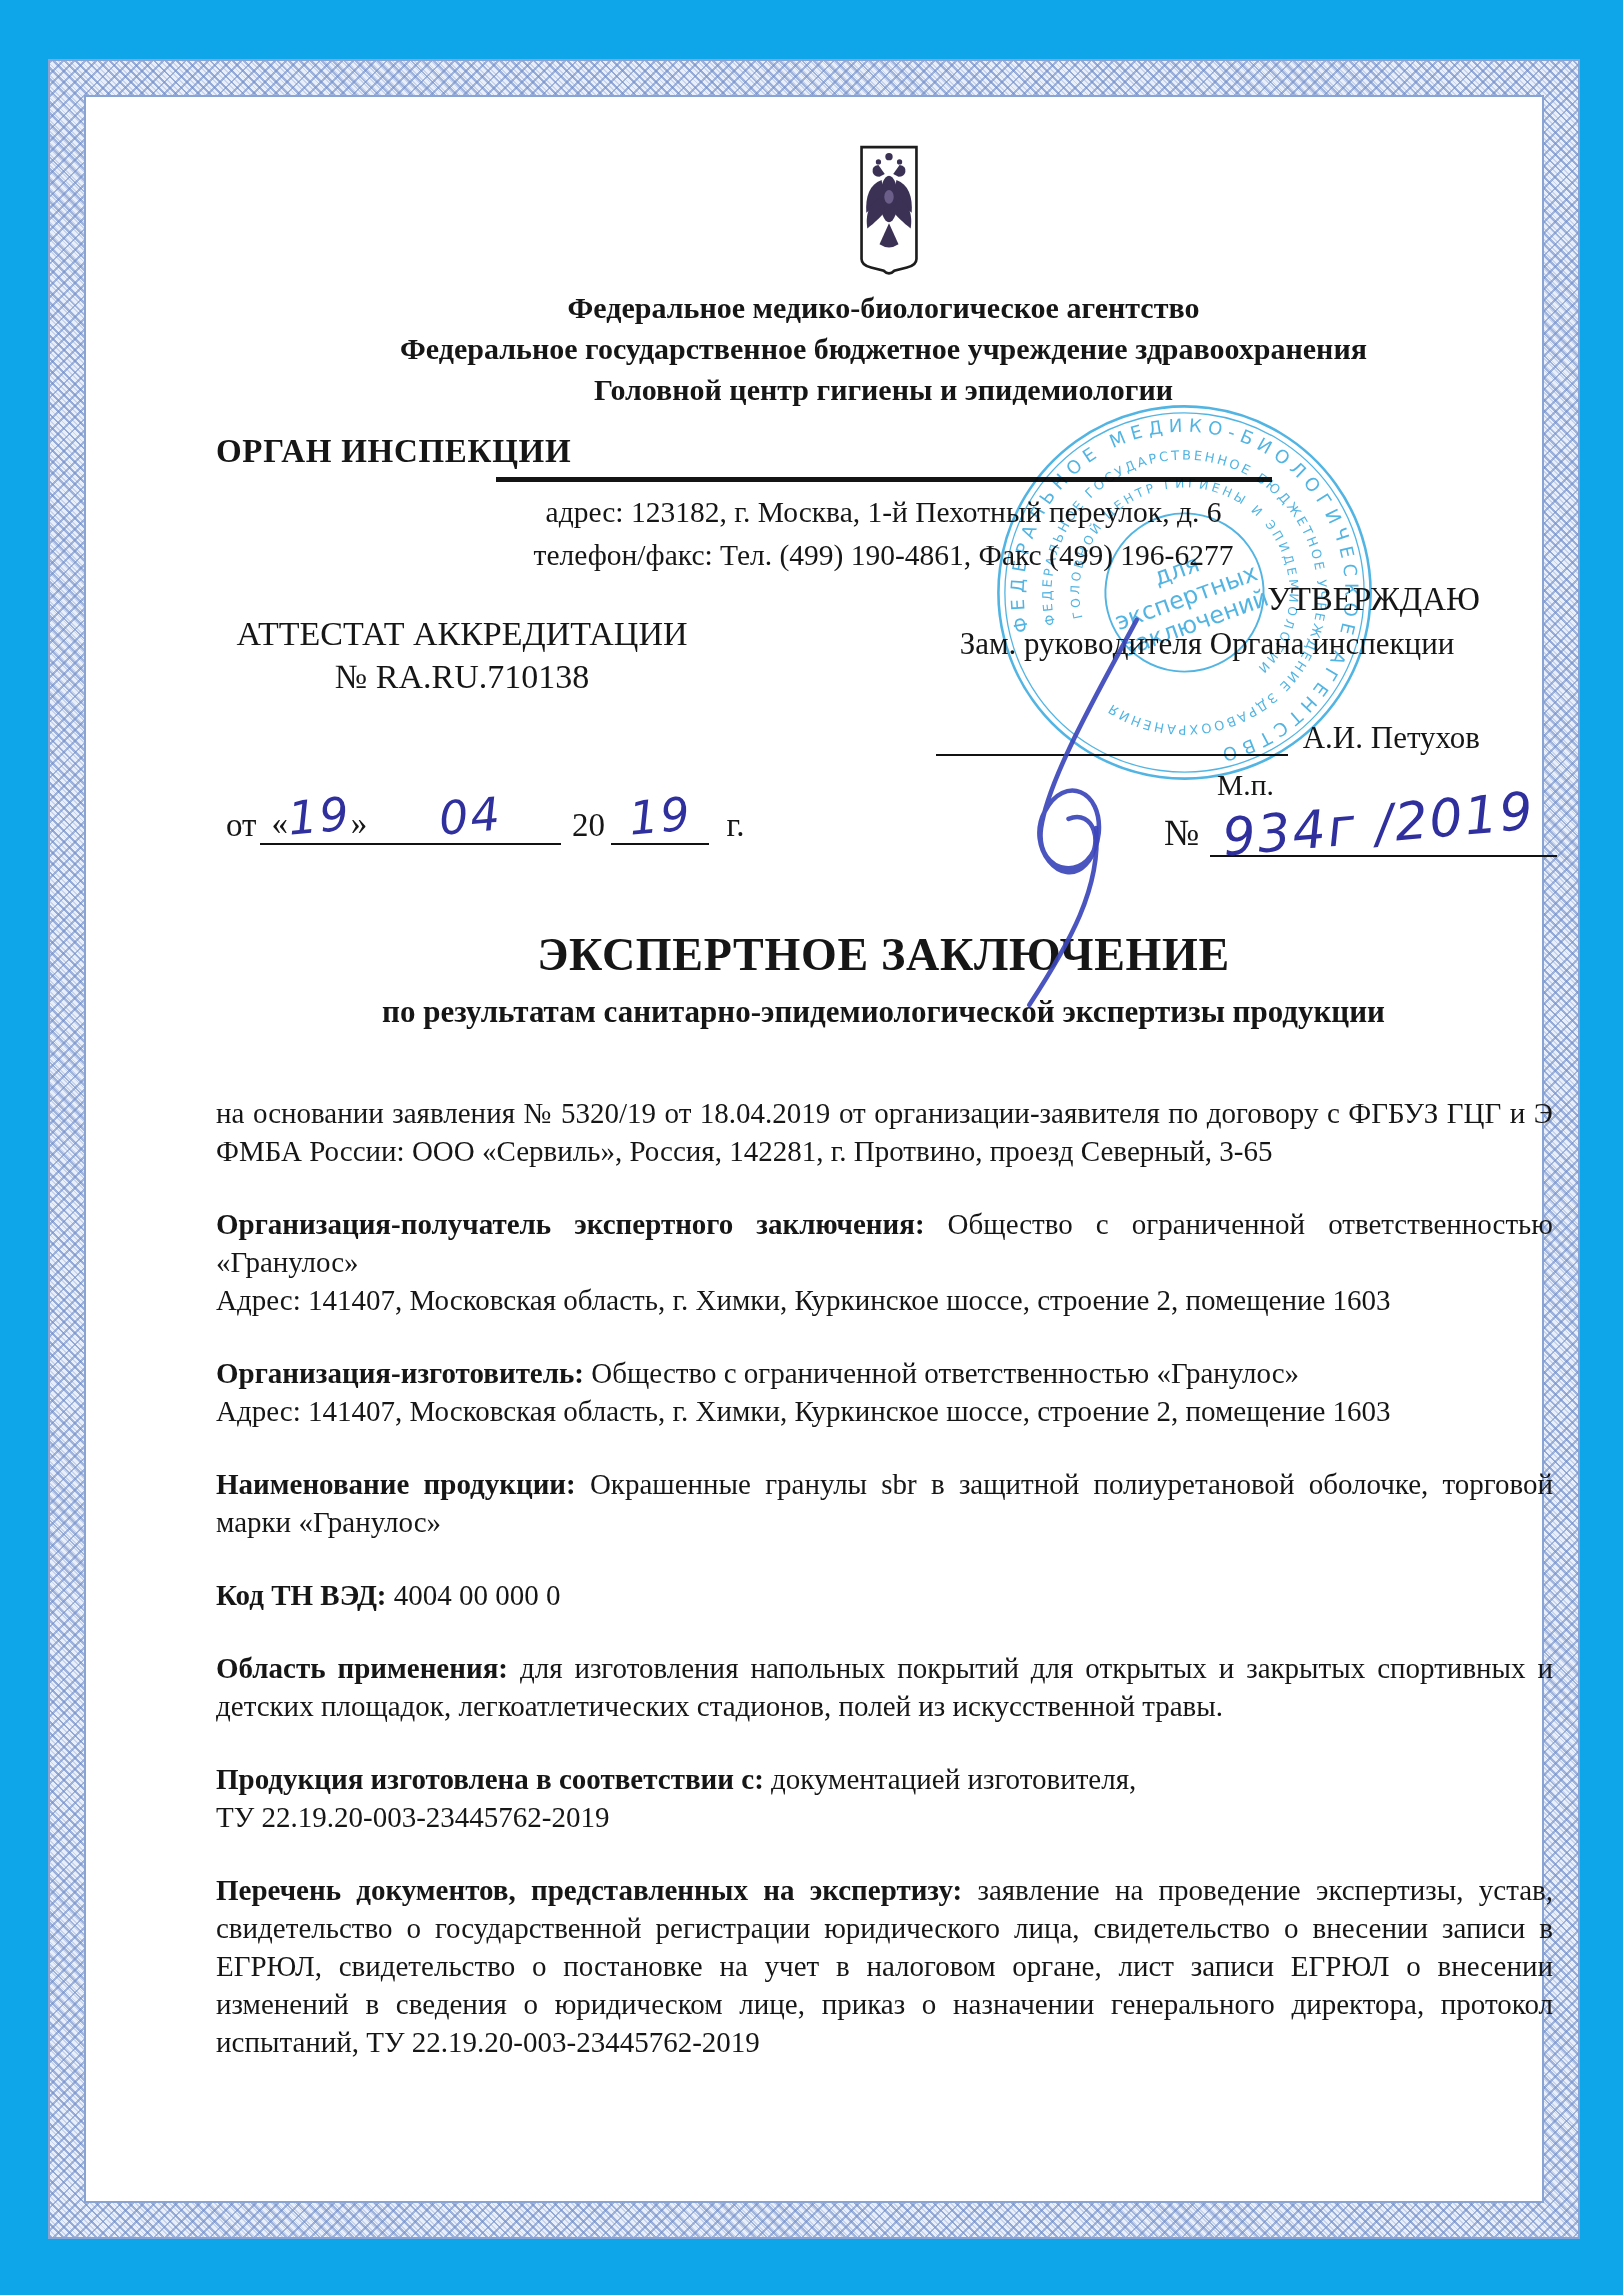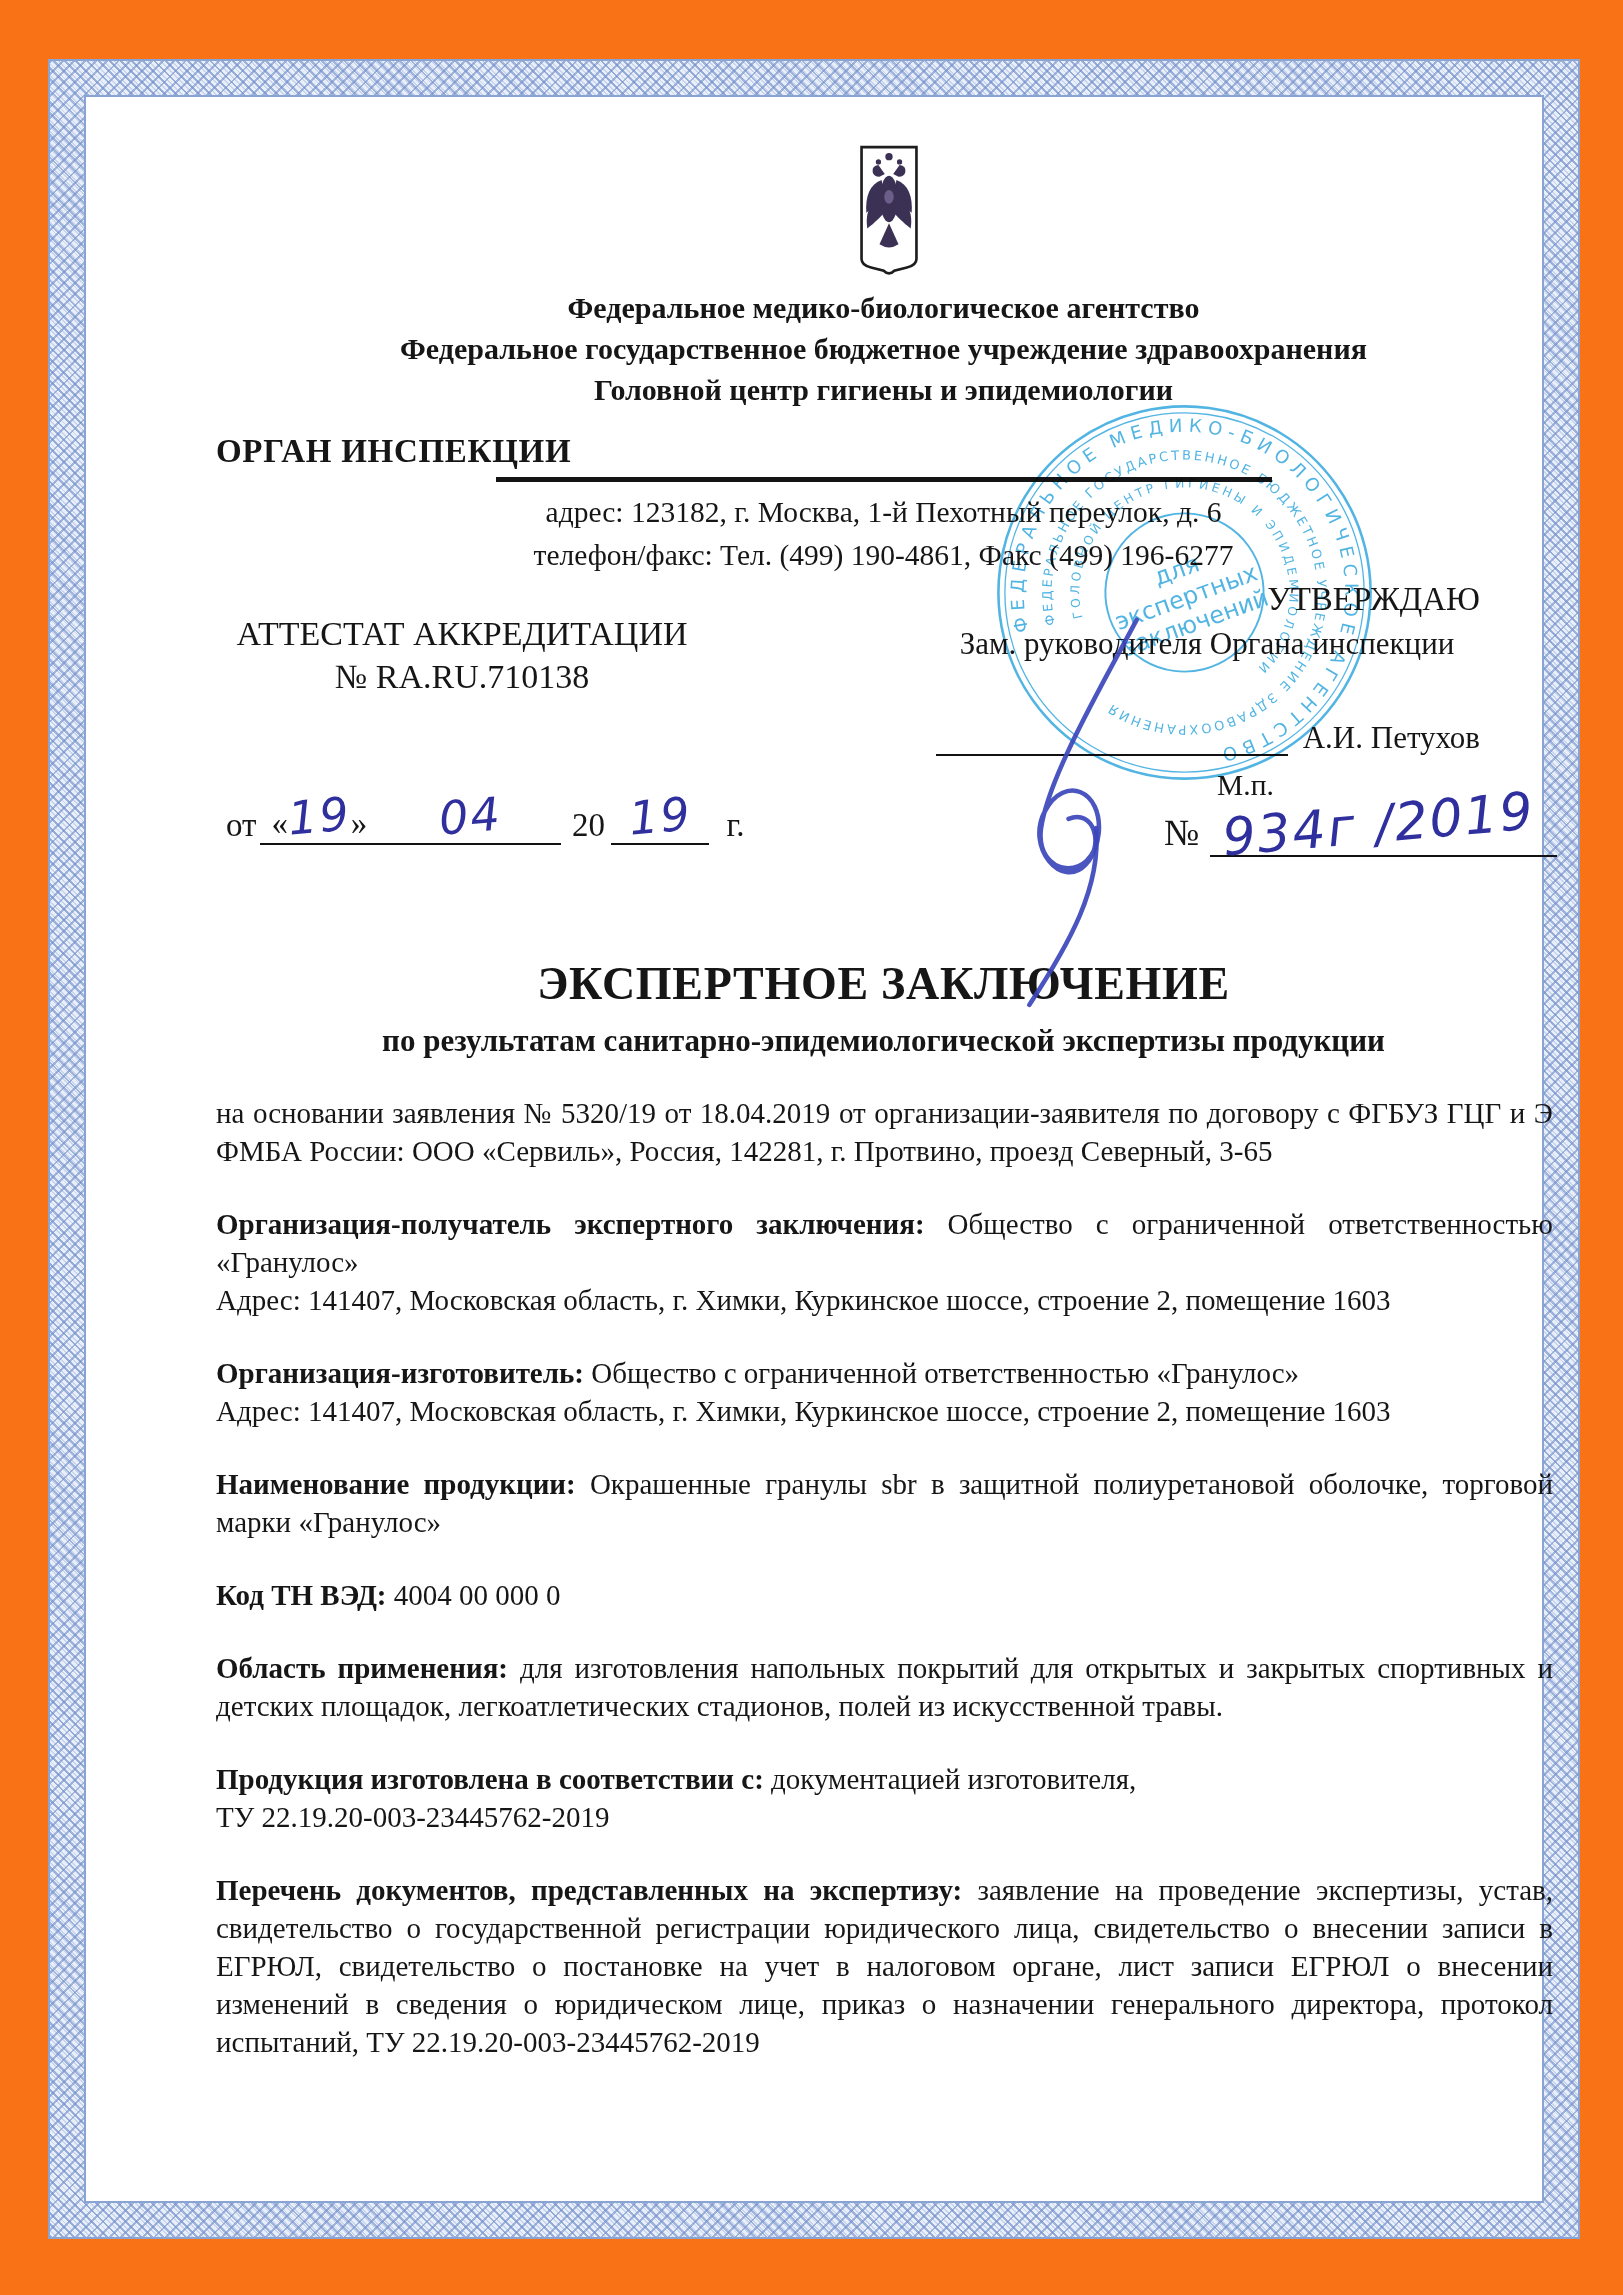--- a/index.html
+++ b/index.html
@@ -1,16 +1,16 @@
 <!DOCTYPE html>
 <html style="font-size:10.5px"><head>
 <meta charset="utf-8">
 <style>
   html,body{margin:0;padding:0;background:#ffffff;}
-  .page{position:relative;width:1623px;height:2295px;background:#f97316;overflow:hidden;
+  .page{position:relative;width:1623px;height:2295px;background:#0ea5e9;overflow:hidden;
         font-family:"Liberation Serif","DejaVu Serif",serif;color:#161616;}
 
   
   .frame{position:absolute;left:48px;top:59px;right:43px;bottom:56px;
     border:2px solid #89a3d3;
     background:
       repeating-linear-gradient(45deg, rgba(116,144,203,.62) 0 2px, rgba(255,255,255,0) 2px 7.9px),
       repeating-linear-gradient(135deg, rgba(116,144,203,.62) 0 2px, rgba(255,255,255,0) 2px 7.9px),
       repeating-linear-gradient(45deg, rgba(160,180,224,.45) 3.9px 5.2px, rgba(255,255,255,0) 5.2px 7.9px),
       #e9eff9;}
@@ -58,21 +58,21 @@
   .seg1{width:118px;}
   .seg2{width:183px;}
   .seg3{width:98px;}
   .dr-q{font-size:33px;padding-bottom:1.3px;}
   .dr-t{padding:0 3.9px 1.3px 0;}
   .dr-20{padding:0 6.5px 1.3px 10.5px;}
   .dr-g{padding:0 0 1.3px 17px;}
 
   
   .title-block{left:216px;top:928px;width:1335px;text-align:center;}
-  .title-main{font-size:46px;font-weight:bold;letter-spacing:0.7px;margin-top:29px;}
+  .title-main{font-size:46px;font-weight:bold;letter-spacing:0.7px;}
   .title-sub{font-size:31px;font-weight:bold;margin-top:13px;}
 
   
   .paras{left:216px;top:1066px;width:1337px;font-size:29px;line-height:38px;}
   .para{margin-bottom:35px;margin-top:28px;}
   .just{text-align:justify;}
   .plabel{font-weight:bold;}
 
   
   .stamp{left:990px;top:398px;width:389px;height:389px;opacity:.82;mix-blend-mode:multiply;}

